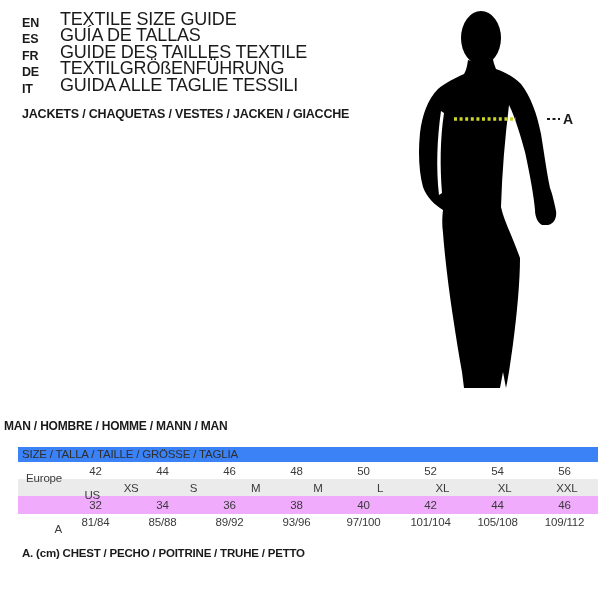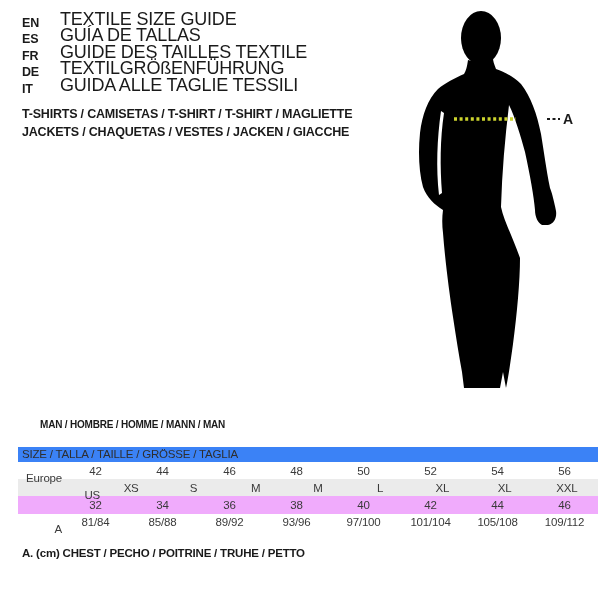--- a/index.html
+++ b/index.html
@@ -13,21 +13,21 @@
   .lang-label{font-size:18px;font-weight:400;letter-spacing:-0.2px;white-space:nowrap;margin-top:16px;}
 
   
   .cats{position:absolute;left:22px;top:106px;}
   .cat-line{font-size:12.5px;font-weight:700;letter-spacing:-0.2px;line-height:17.5px;white-space:nowrap;}
 
   
   .figure-wrap{position:absolute;left:408px;top:6px;width:170px;height:390px;}
 
   
-  .section-title{position:absolute;left:40px;top:419px;font-size:10px;font-weight:700;letter-spacing:-0.2px;}
+  .section-title{position:absolute;left:4px;top:419px;font-size:12px;font-weight:700;letter-spacing:-0.2px;}
 
   
   .size-table{position:absolute;left:18px;top:447px;width:580px;}
   .t-header{height:15px;line-height:15px;font-size:11.5px;letter-spacing:-0.2px;
             color:#2e2e2e;padding-left:4px;box-sizing:border-box;}
   .t-row{display:flex;height:17.2px;align-items:center;font-size:11.5px;color:#3a3a3a;letter-spacing:-0.2px;}
   .t-label{width:44px;padding-left:4px;box-sizing:border-box;text-align:right;margin-top:14px;}
   .t-cell{flex:1;text-align:center;}
 
   
@@ -55,21 +55,20 @@
       <span class="lang-code">DE</span>
       <span class="lang-label">TEXTILGRÖßENFÜHRUNG</span>
     </div>
     <div class="lang-row">
       <span class="lang-code">IT</span>
       <span class="lang-label">GUIDA ALLE TAGLIE TESSILI</span>
     </div>
   </div>
 
   <div class="cats">
-    <div class="cat-line">T-SHIRTS / CAMISETAS / T-SHIRT / T-SHIRT / MAGLIETTE</div>
     <div class="cat-line">JACKETS / CHAQUETAS / VESTES / JACKEN / GIACCHE</div>
   </div>
 
   <div class="figure-wrap">
     <svg width="170" height="390" viewBox="0 0 170 390" xmlns="http://www.w3.org/2000/svg">
 
       <ellipse cx="73" cy="32" rx="20" ry="27" fill="#000000"></ellipse>
 
       <path d="
         M60,54

